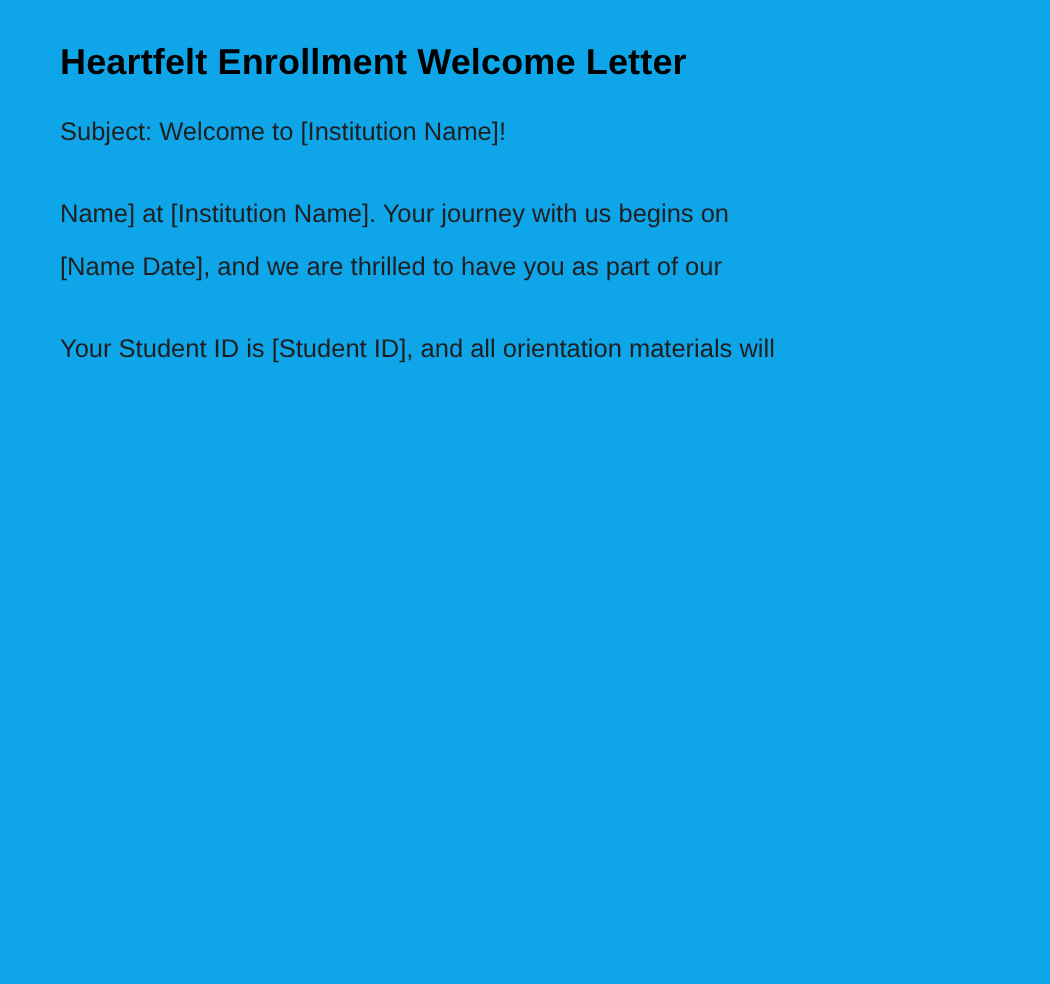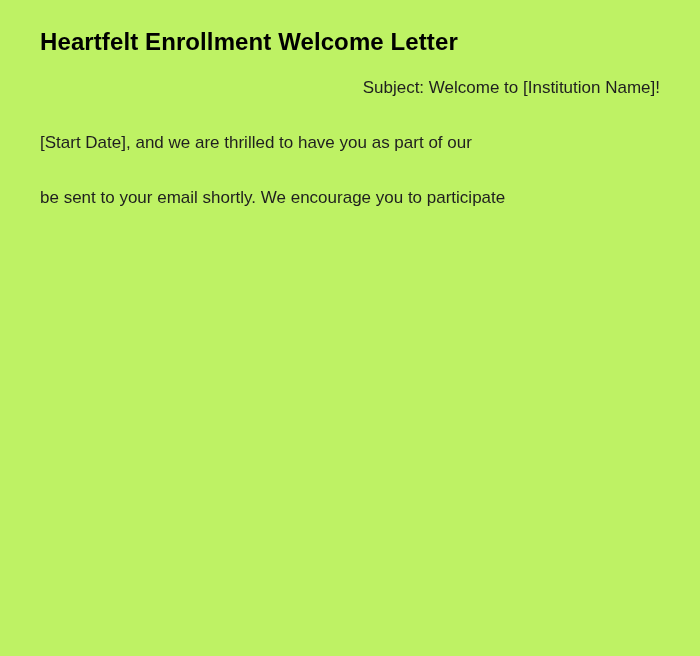--- a/index.html
+++ b/index.html
@@ -11,55 +11,55 @@
     width: 700px;
     height: 656px;
     overflow: hidden;
     font-family: "Liberation Sans", sans-serif;
   }
   .page {
     box-sizing: border-box;
     width: 700px;
     height: 656px;
     padding: 26px 40px 0 40px;
-    background: #bef264;
+    background: #0ea5e9;
   }
   .doc-title {
     margin: 0;
     font-size: 24px;
     line-height: 32px;
     font-weight: 700;
     color: #000000;
     letter-spacing: 0.1px;
   }
   .letter-body .para {
     margin: 20px 0 0 0;
     font-size: 17px;
     line-height: 35px;
     font-weight: 400;
     color: #1f1f1f;
   }
   .letter-body .para:first-child {
     margin-top: 12px;
-    text-align: right;
   }
   .letter-body .line {
     display: block;
     white-space: pre;
   }
 </style>
 </head>
 <body>
 
 <div class="page">
   <h1 class="doc-title">Heartfelt Enrollment Welcome Letter</h1>
   <div class="letter-body">
       <p class="para">
         <span class="line">Subject: Welcome to [Institution Name]!</span>
       </p>
       <p class="para">
-        <span class="line">[Start Date], and we are thrilled to have you as part of our</span>
+        <span class="line">Name] at [Institution Name]. Your journey with us begins on</span>
+        <span class="line">[Name Date], and we are thrilled to have you as part of our</span>
       </p>
       <p class="para">
-        <span class="line">be sent to your email shortly. We encourage you to participate</span>
+        <span class="line">Your Student ID is [Student ID], and all orientation materials will</span>
       </p>
     </div>
 </div>
 
 </body></html>

